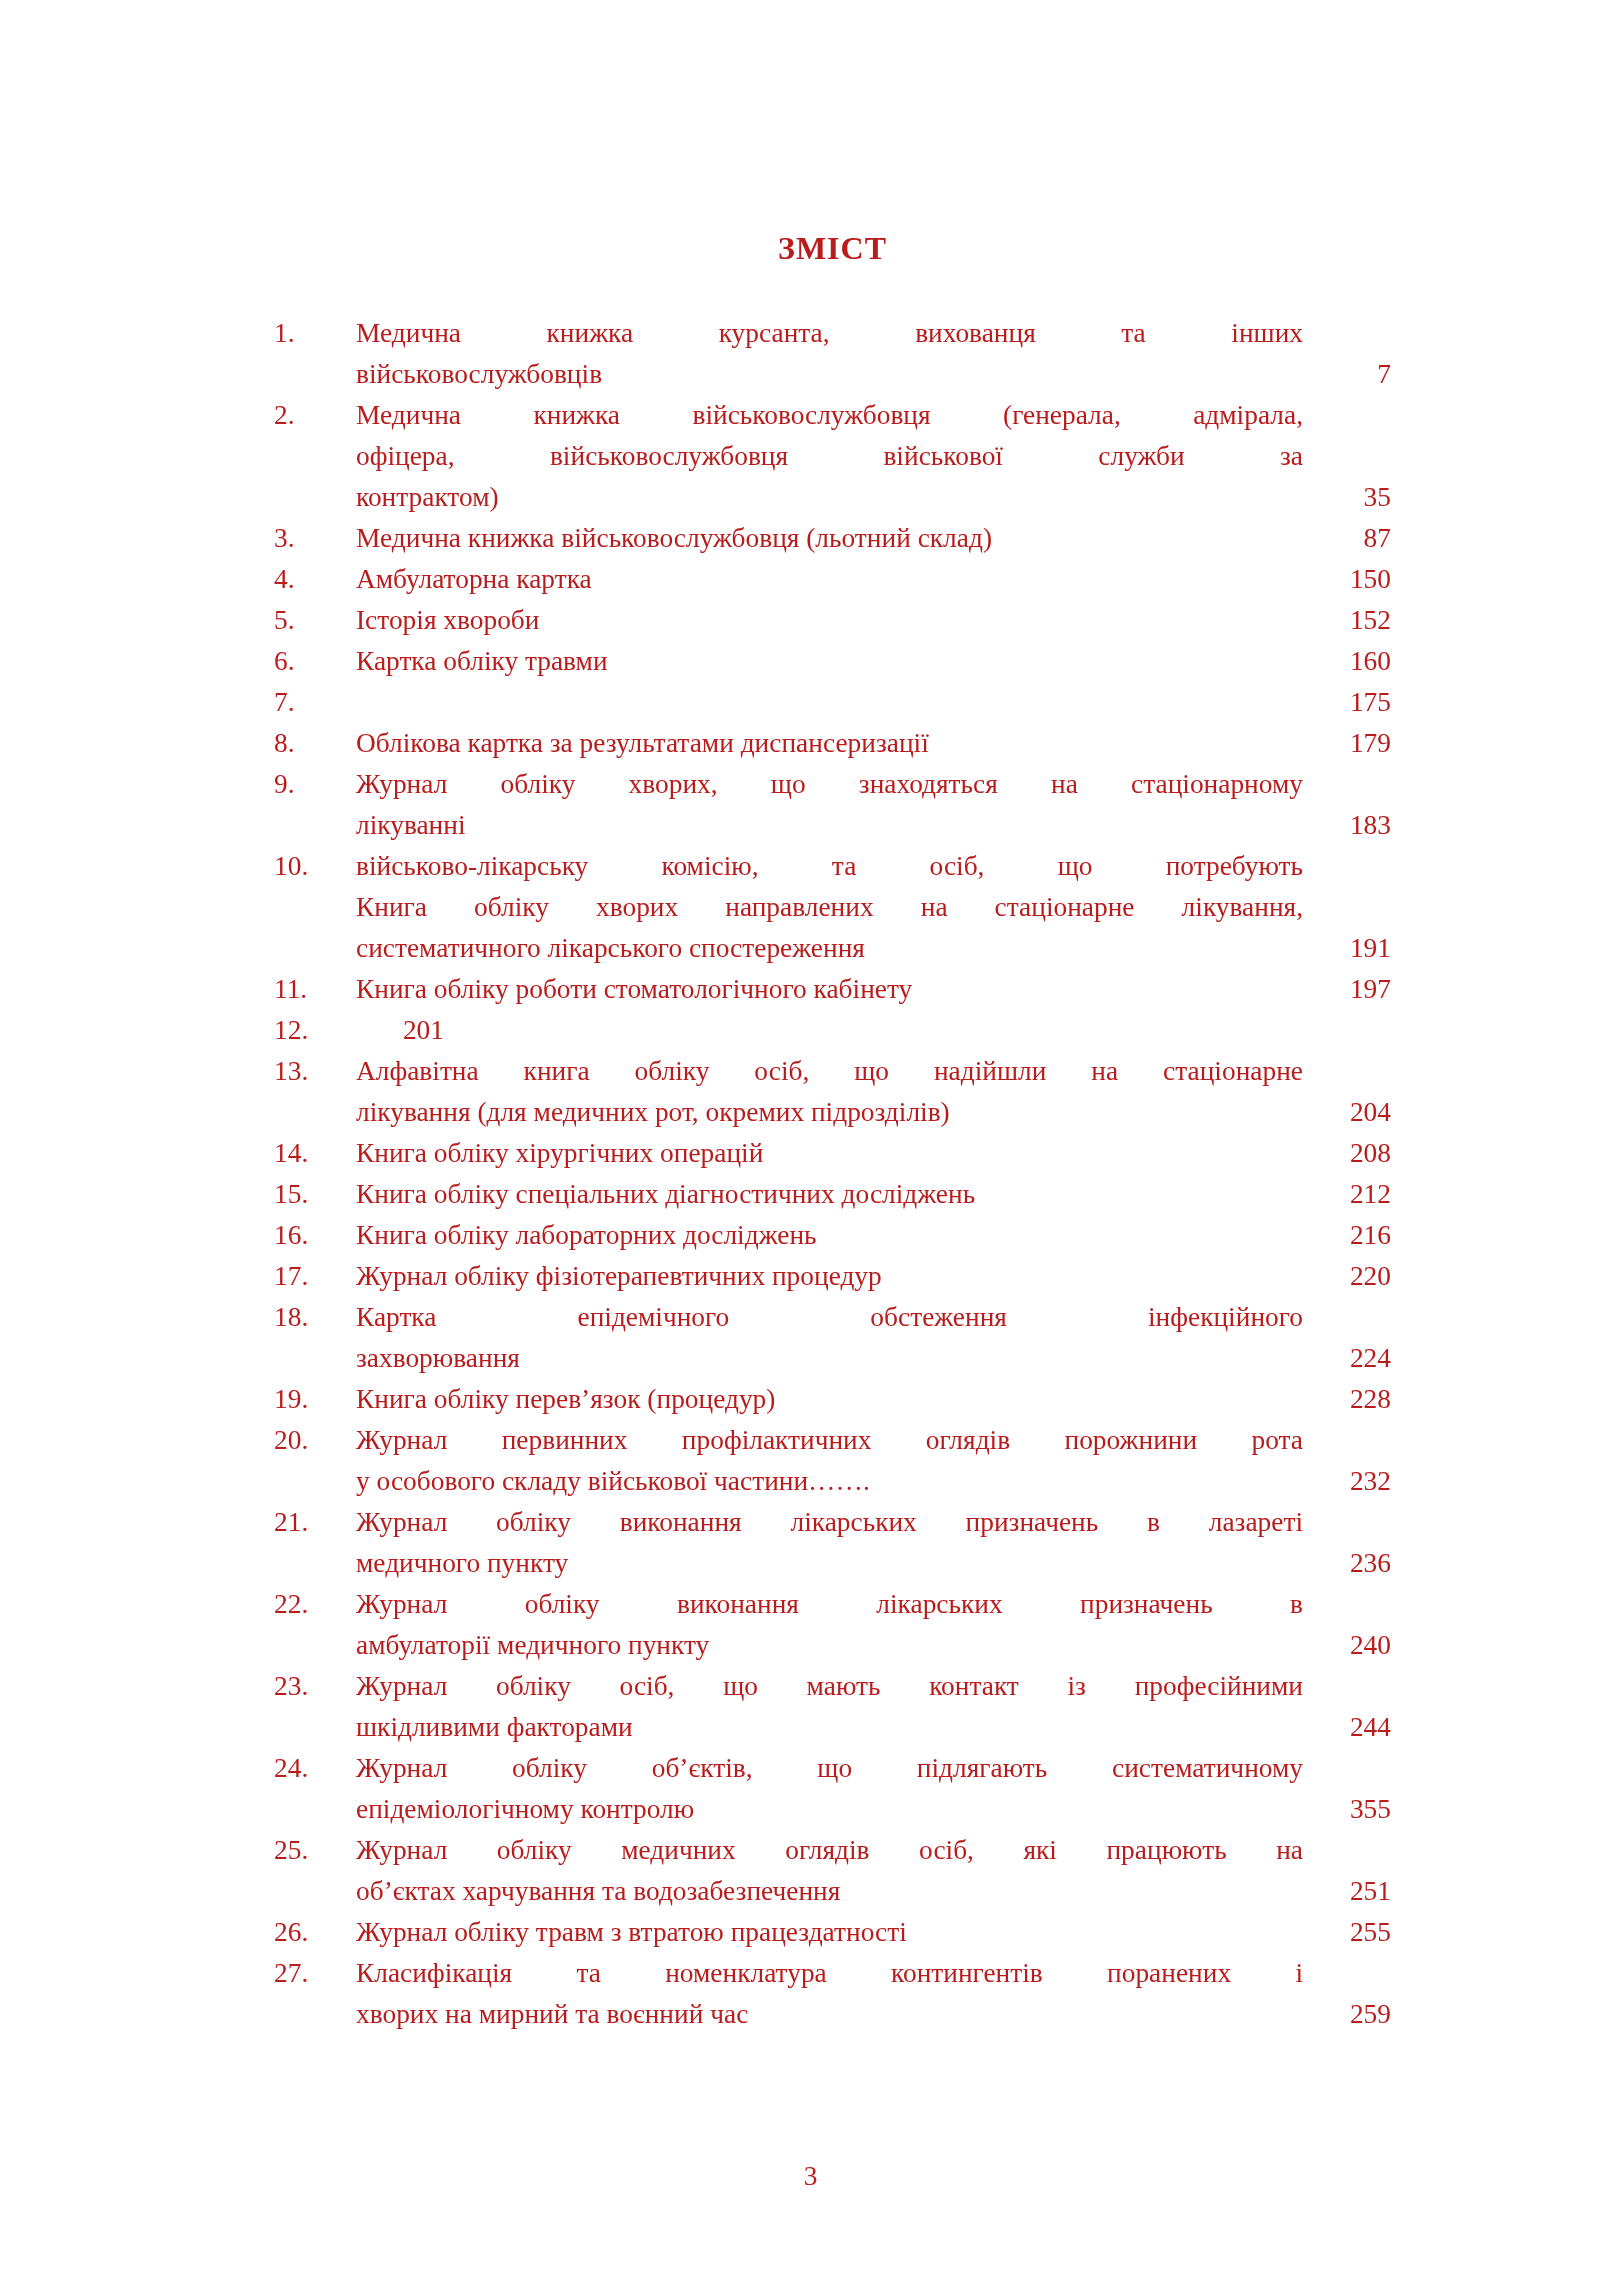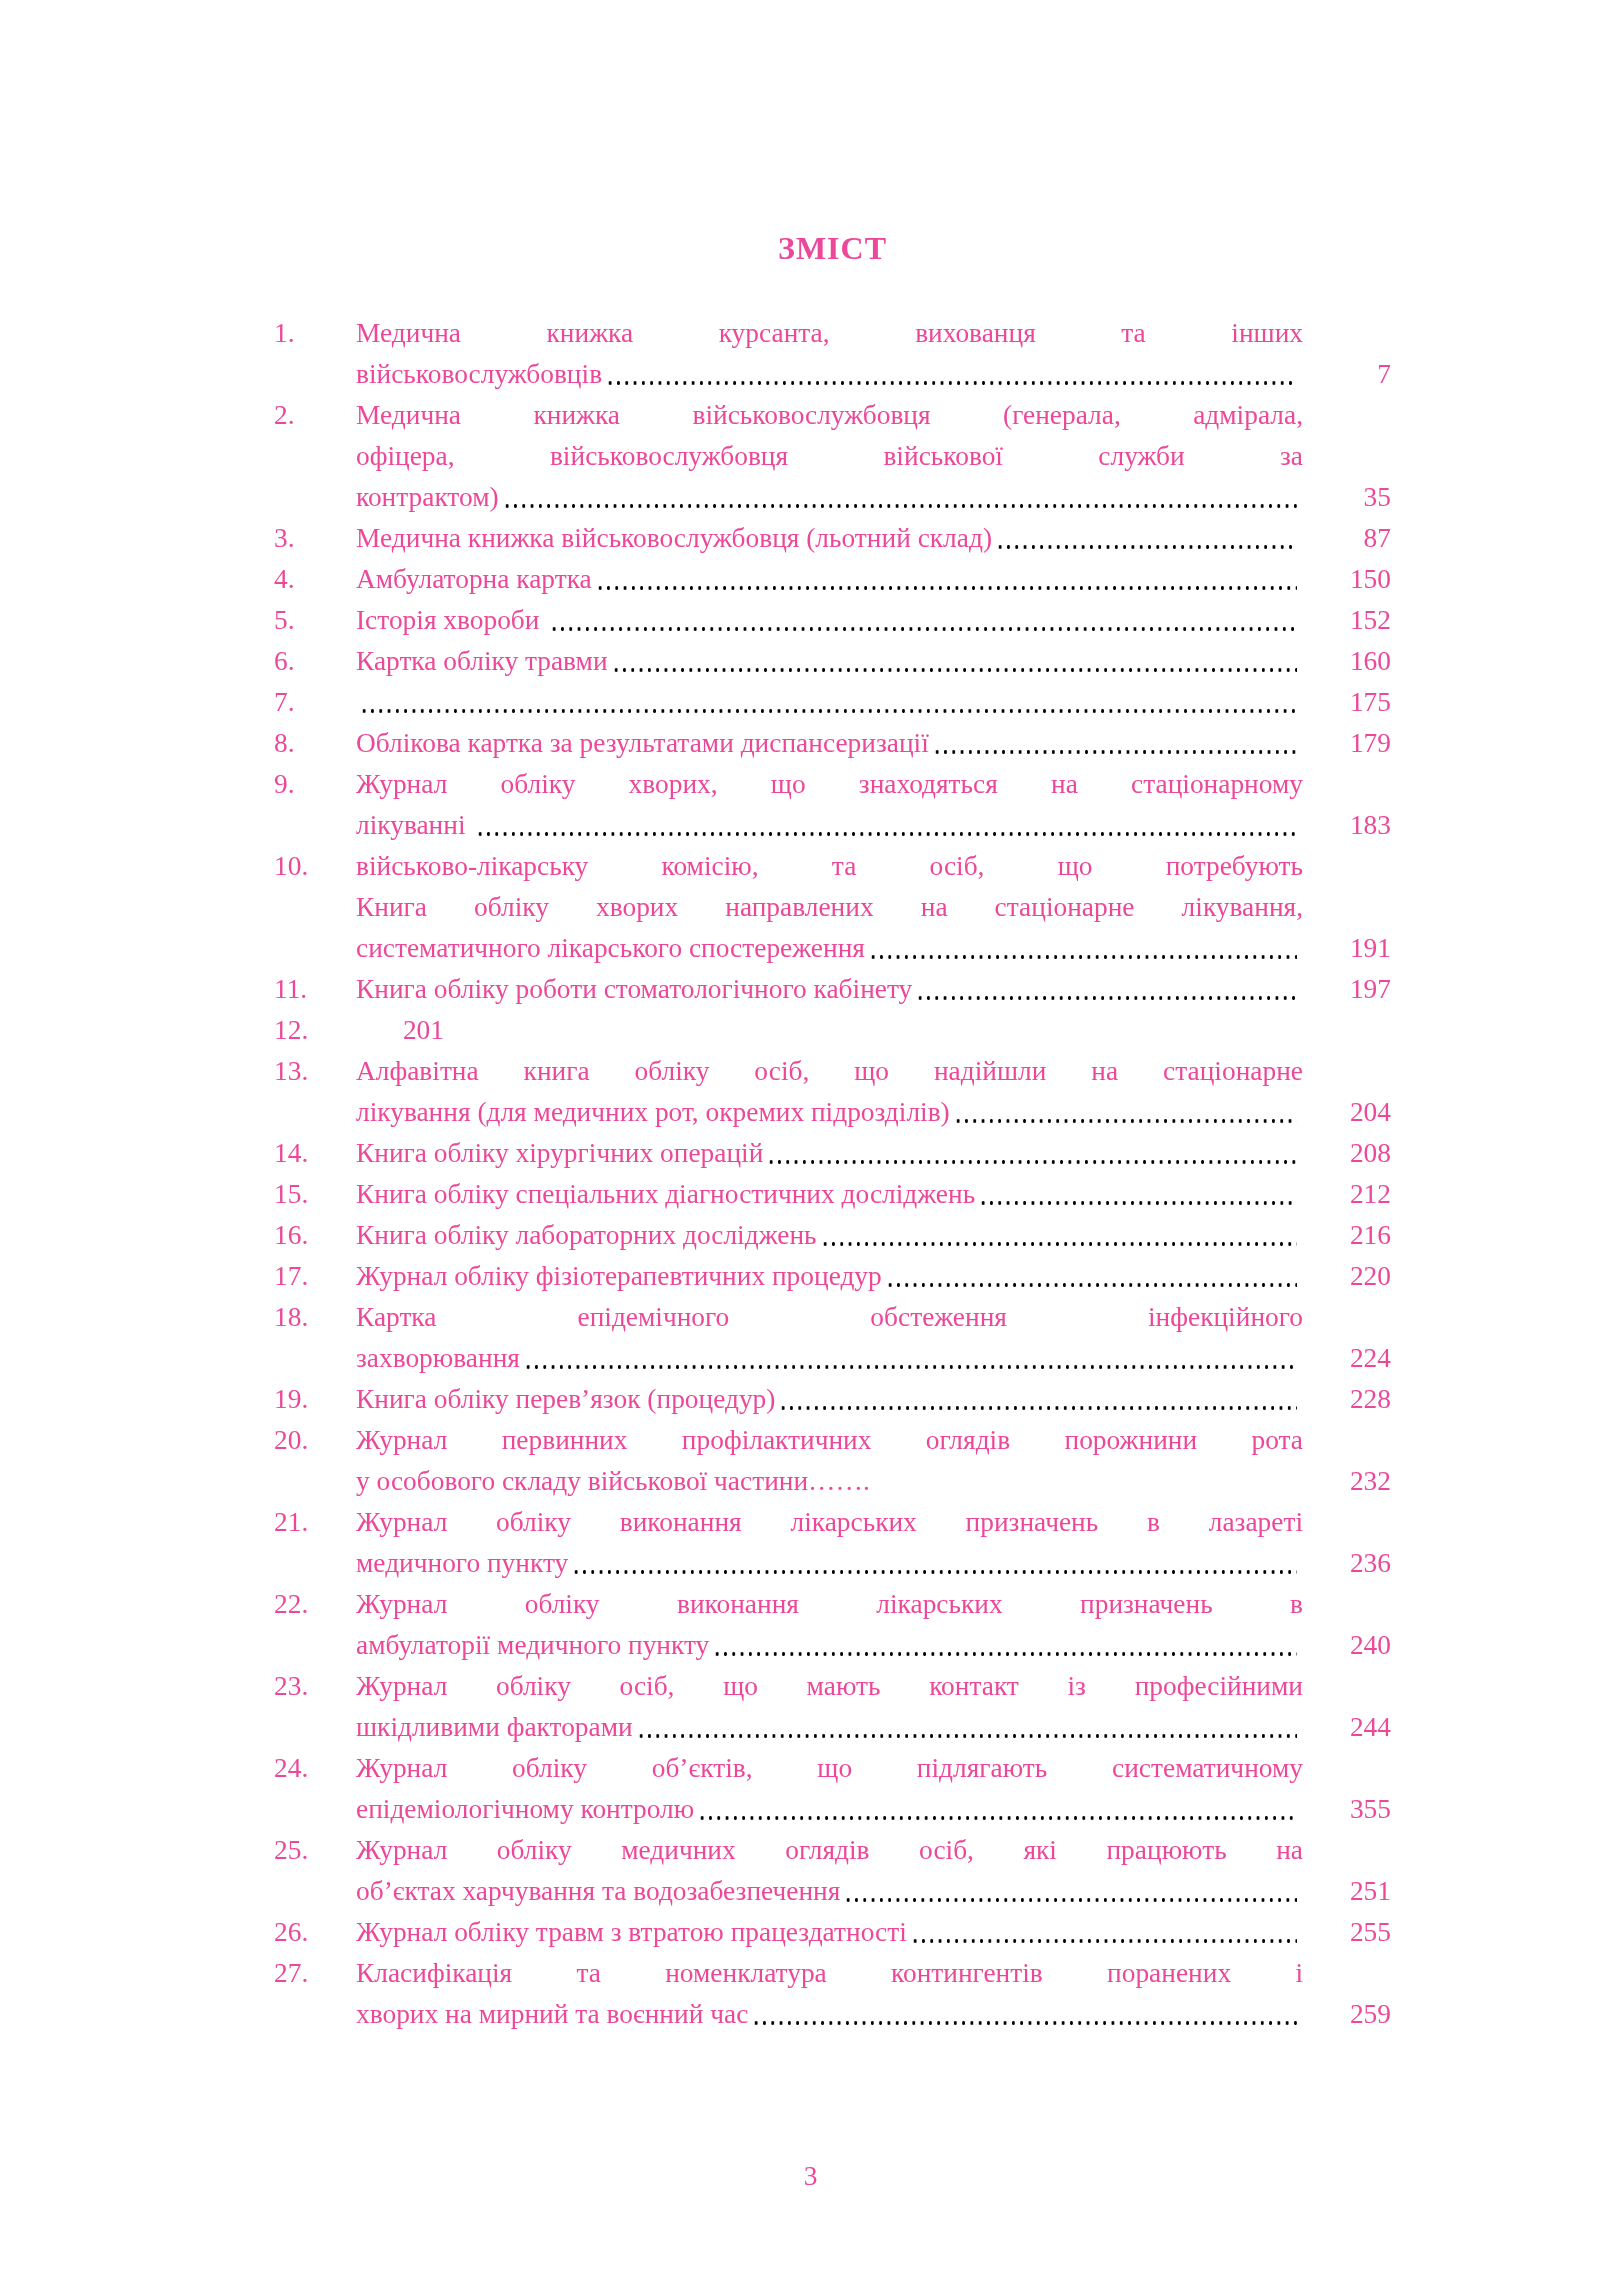--- a/index.html
+++ b/index.html
@@ -1,21 +1,21 @@
 <!DOCTYPE html>
 <html><head>
 <meta charset="utf-8">
 <style>
   html,body{margin:0;padding:0;background:#e8e8e8;}
   .page{
     position:relative;
     width:1621px;height:2293px;
     background:#ffffff;
     font-family:"Liberation Serif","DejaVu Serif",serif;
-    color:#ec4899;
+    color:#b91c1c;
     overflow:hidden;
   }
   .content{
     position:absolute;
     left:274px; top:229px;
     width:1117px;
   }
   .title{
     font-size:32px;
     line-height:39px;
@@ -26,21 +26,21 @@
   .toc{ font-size:27.4px; line-height:41px; }
   .row{ display:flex; align-items:stretch; }
   .num{ flex:0 0 82px; }
   .body{ flex:1 1 auto; min-width:0; }
   .pg{ flex:0 0 88px; text-align:right; align-self:flex-end; }
   .line{ min-height:41px; }
   .line.mid{
     text-align:justify;
     text-align-last:justify;
   }
-  .line.last{ display:flex; }
+  .line.last{ display:flex;align-items:center; }
   .line.last .t{ flex:0 1 auto; white-space:pre; }
   .leader{
     flex:1 1 9.8px;
     margin:0 5.9px 0 2px;
     background-image:radial-gradient(circle,#000 1.6px,rgba(0,0,0,0) 1.9px);
     background-size:8.3px 7.8px;
     background-repeat:repeat-x;
     background-position:left 2px bottom 7.8px;
   }
   .leader.hidden-leader{ background:none; }

